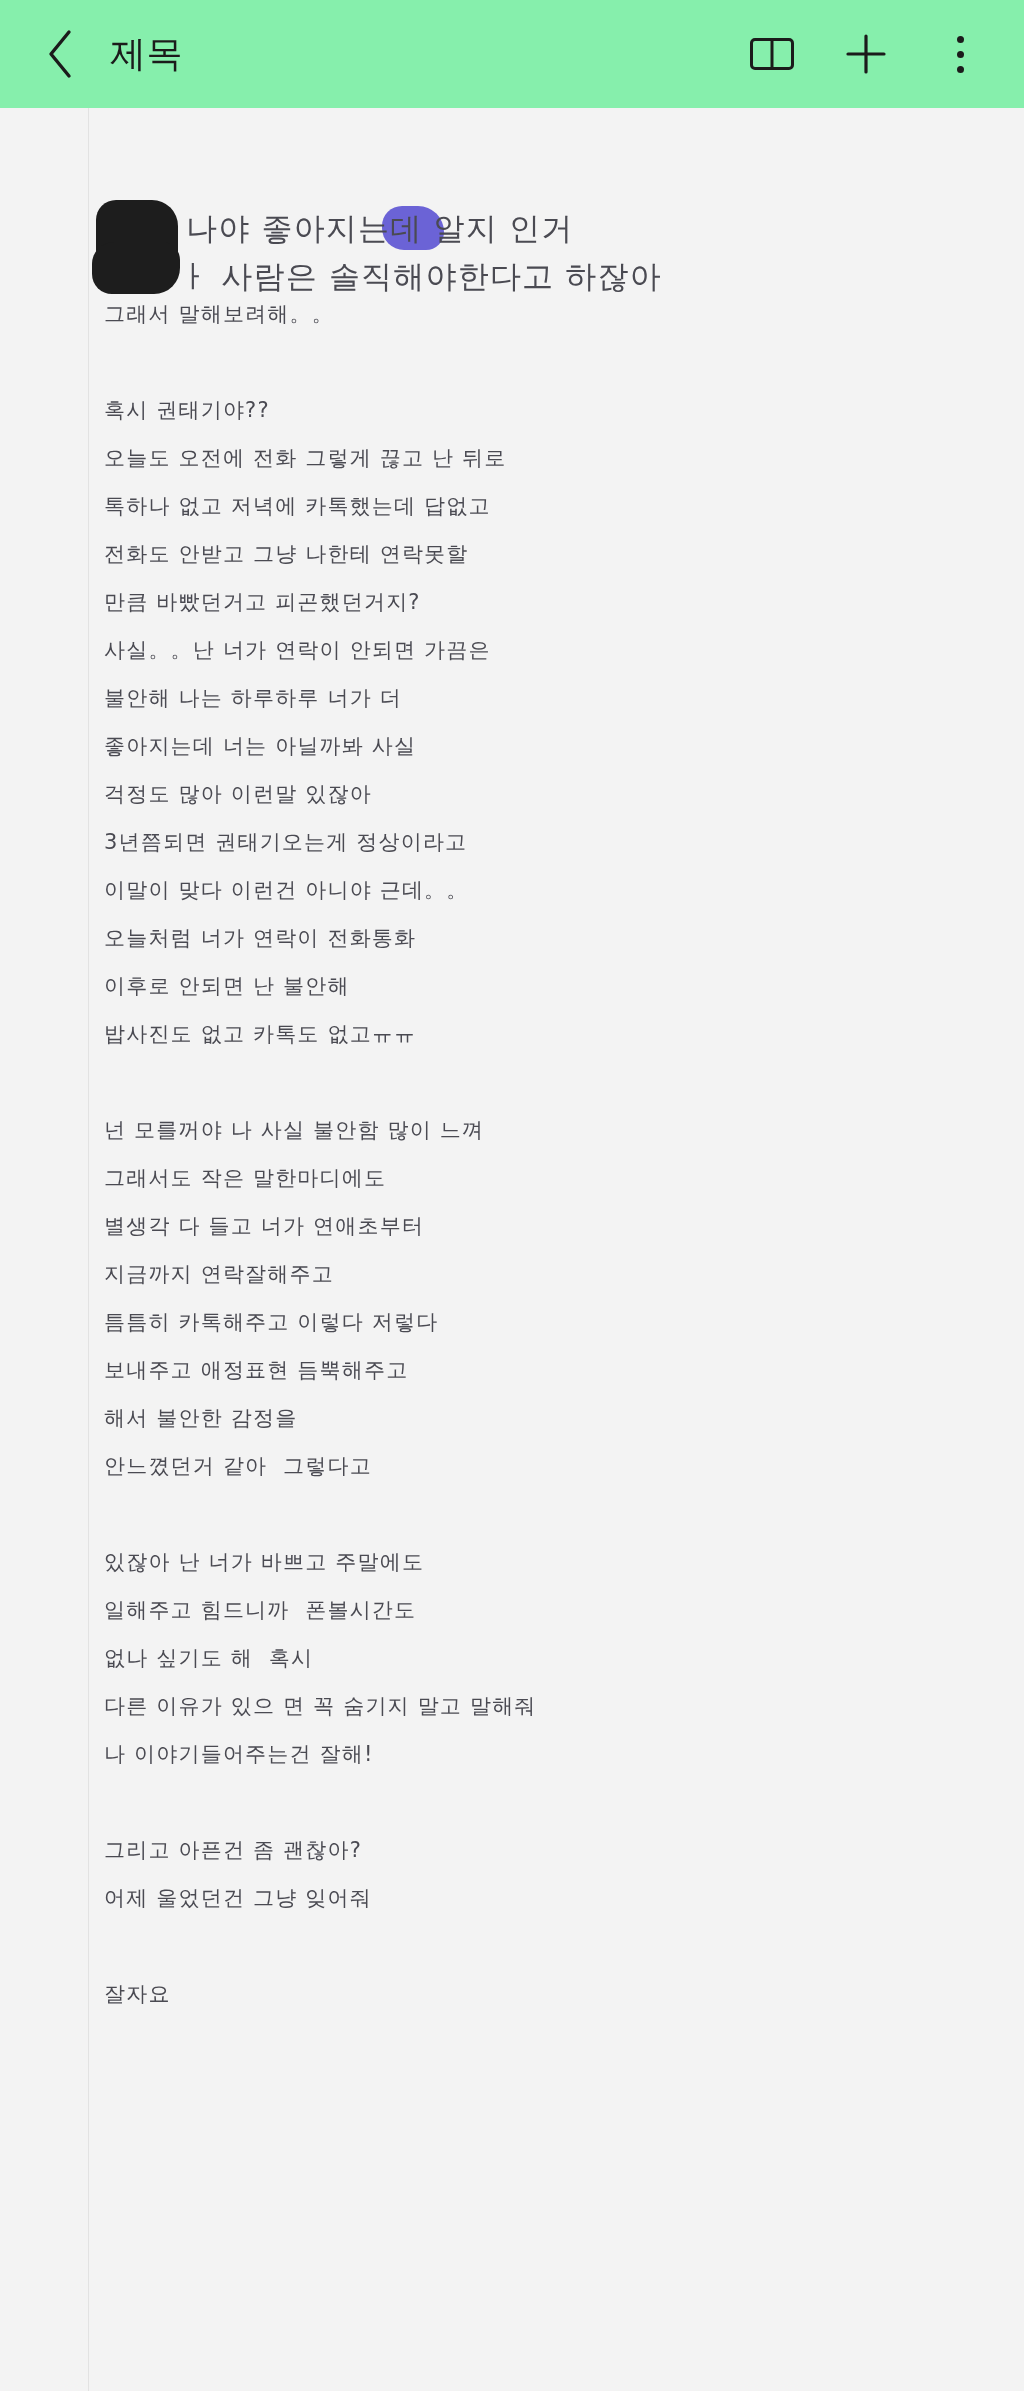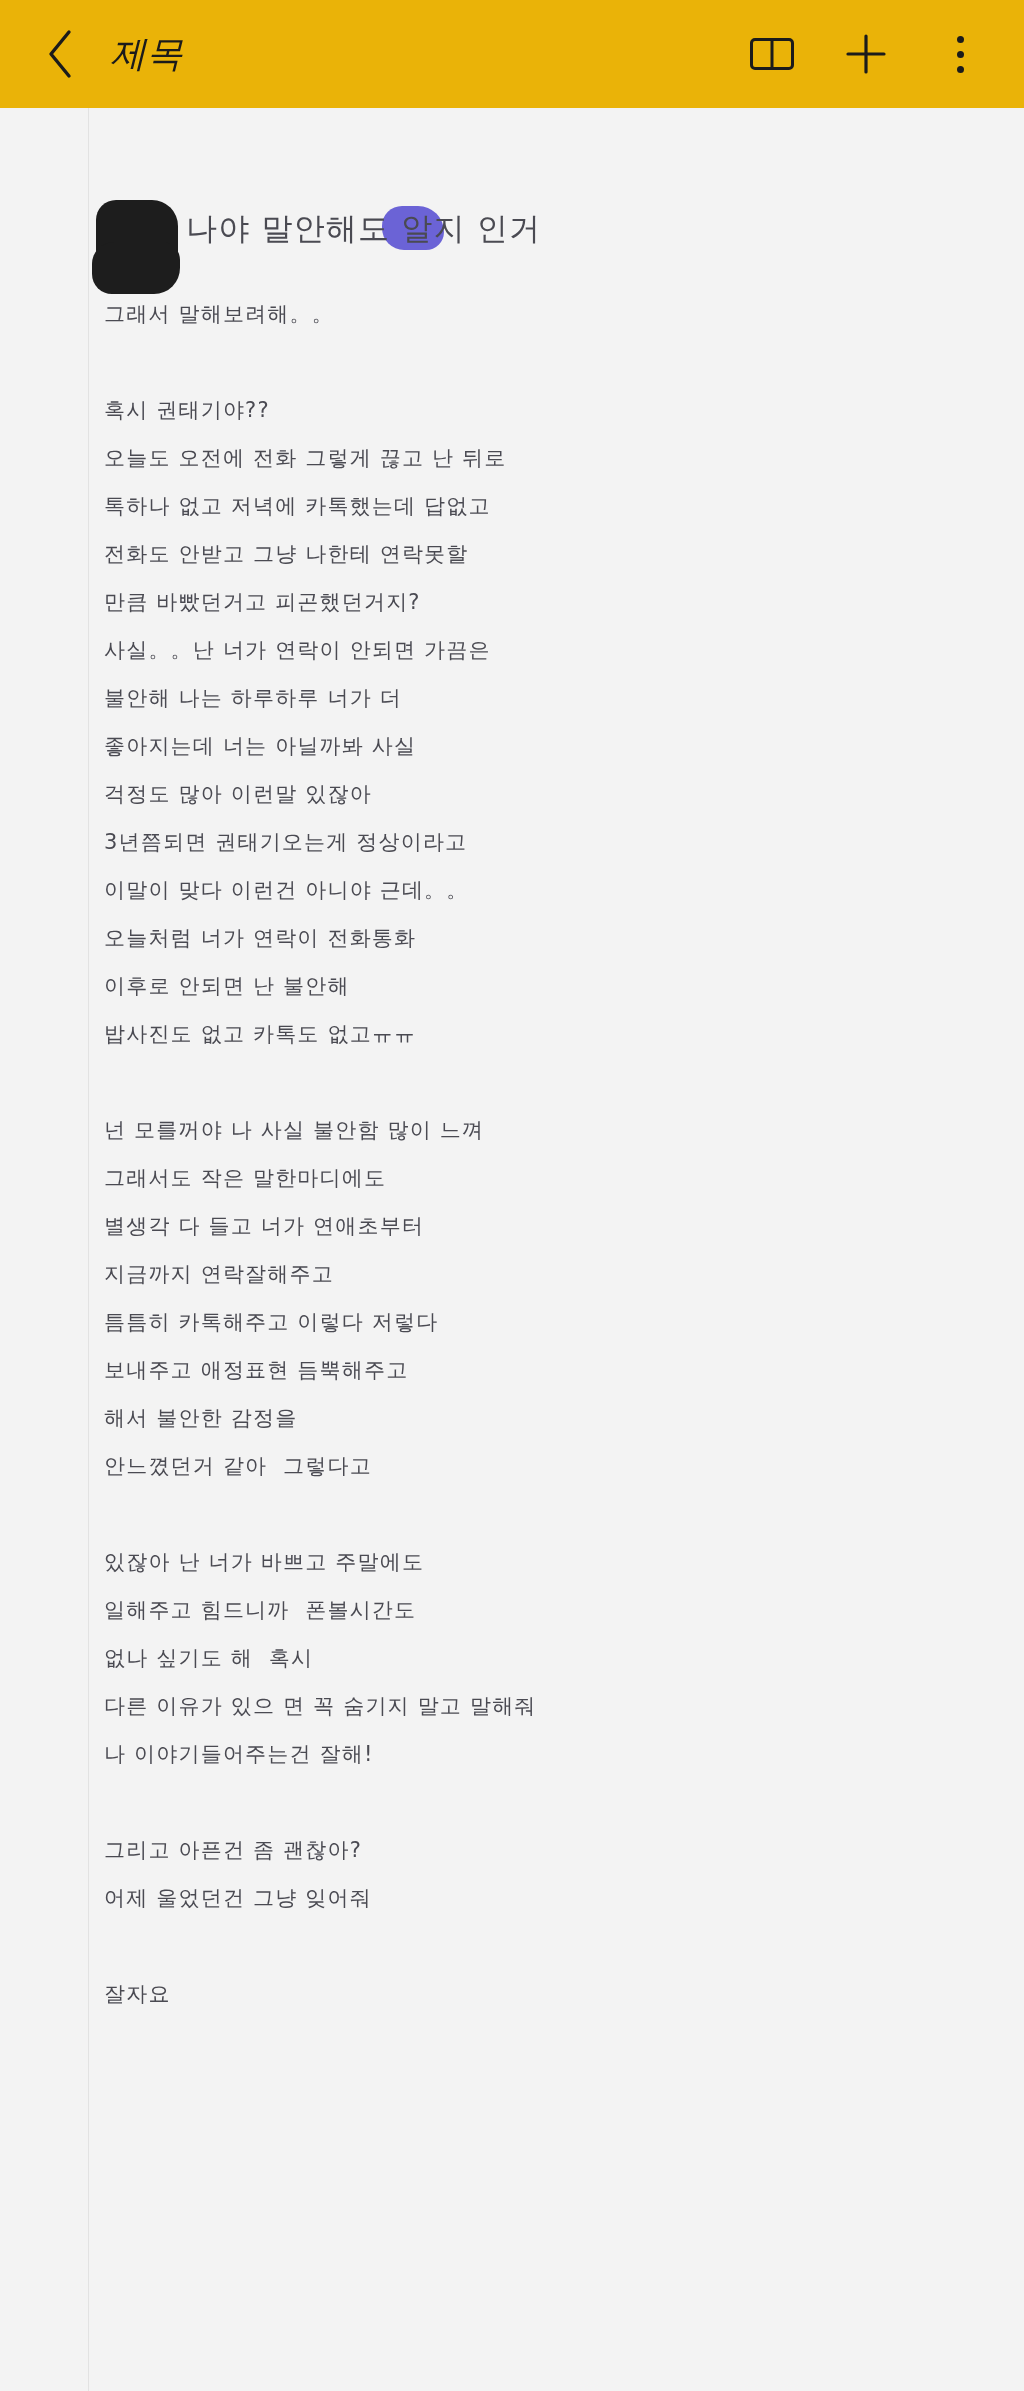--- a/index.html
+++ b/index.html
@@ -14,25 +14,24 @@
     width: 1024px;
     height: 2391px;
     background: #f3f3f3;
     overflow: hidden;
   }
 
   
   .appbar {
     position: relative;
     height: 108px;
-    background: #eab308;
+    background: #86efac;
     display: flex;
     align-items: center;
     padding: 0 28px;
-    font-style: italic;
   }
   .appbar-left {
     display: flex;
     align-items: center;
     flex: 1;
     min-width: 0;
   }
   .back-btn {
     width: 64px;
     height: 64px;
@@ -200,21 +199,22 @@
     </div>
   </div>
 
   <div class="note-area">
     <div class="margin-rule"></div>
 
     <div class="redact-block redact1"></div>
     <div class="redact-block redact1b"></div>
     <div class="redact-block redact2"></div>
 
-    <div class="first-line-text">나야 말안해도 알지           인거</div>
+    <div class="first-line-text">나야 좋아지는데 알지           인거</div>
+    <div class="second-line-text">ㅏ 사람은 솔직해야한다고 하잖아</div>
 
     <div class="body-text">그래서 말해보려해。。
 
 혹시 권태기야??
 오늘도 오전에 전화 그렇게 끊고 난 뒤로
 톡하나 없고 저녁에 카톡했는데 답없고
 전화도 안받고 그냥 나한테 연락못할
 만큼 바빴던거고 피곤했던거지?
 사실。。난 너가 연락이 안되면 가끔은
 불안해 나는 하루하루 너가 더

